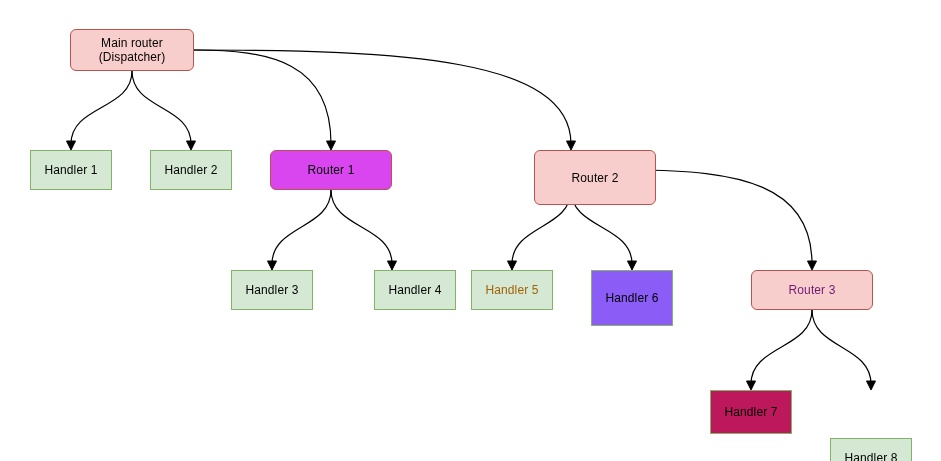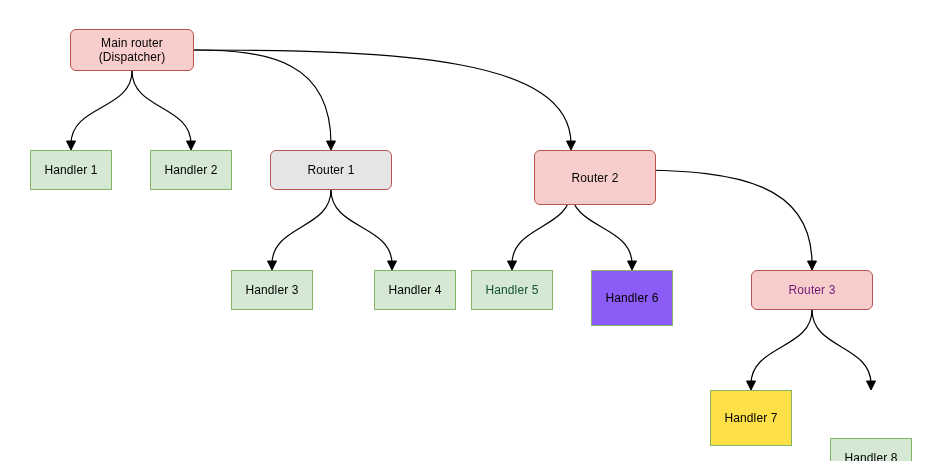--- a/index.html
+++ b/index.html
@@ -98,24 +98,24 @@
         <polygon points="746.5,381 755.5,381 751,390" class="arrow-head" fill="#000000" stroke="#000000"></polygon>
         <polygon points="866.5,381 875.5,381 871,390" class="arrow-head" fill="#000000" stroke="#000000"></polygon>
       </g>
   </svg>
 
   <div id="node-layer">
       <div class="node node-router" style="left: 70px; top: 29px; width: 124px; height: 42px; background: rgb(248, 206, 204); border-color: rgb(184, 84, 80); color: rgb(0, 0, 0);">Main router
 (Dispatcher)</div>
       <div class="node node-handler" style="left: 30px; top: 150px; width: 82px; height: 40px; background: rgb(213, 232, 212); border-color: rgb(130, 179, 102); color: rgb(0, 0, 0);">Handler 1</div>
       <div class="node node-handler" style="left: 150px; top: 150px; width: 82px; height: 40px; background: rgb(213, 232, 212); border-color: rgb(130, 179, 102); color: rgb(0, 0, 0);">Handler 2</div>
-      <div class="node node-router" style="left: 270px; top: 150px; width: 122px; height: 40px; background: #e5e5e5; border-color: rgb(184, 84, 80); color: rgb(0, 0, 0);">Router 1</div>
+      <div class="node node-router" style="left: 270px; top: 150px; width: 122px; height: 40px; background: #d946ef; border-color: rgb(184, 84, 80); color: rgb(0, 0, 0);">Router 1</div>
       <div class="node node-router" style="left: 510px; top: 150px; width: 122px; height: 55px; background: rgb(248, 206, 204); border-color: rgb(184, 84, 80); color: rgb(0, 0, 0); margin-left: 24px;">Router 2</div>
       <div class="node node-handler" style="left: 231px; top: 270px; width: 82px; height: 40px; background: rgb(213, 232, 212); border-color: rgb(130, 179, 102); color: rgb(0, 0, 0);">Handler 3</div>
       <div class="node node-handler" style="left: 351px; top: 270px; width: 82px; height: 40px; background: rgb(213, 232, 212); border-color: rgb(130, 179, 102); color: rgb(0, 0, 0); margin-left: 23px;">Handler 4</div>
-      <div class="node node-handler" style="left: 471px; top: 270px; width: 82px; height: 40px; background: rgb(213, 232, 212); border-color: rgb(130, 179, 102); color: #14532d;">Handler 5</div>
+      <div class="node node-handler" style="left: 471px; top: 270px; width: 82px; height: 40px; background: rgb(213, 232, 212); border-color: rgb(130, 179, 102); color: #a16207;">Handler 5</div>
       <div class="node node-handler" style="left: 591px; top: 270px; width: 82px; height: 56px; background: #8b5cf6; border-color: rgb(130, 179, 102); color: rgb(0, 0, 0);">Handler 6</div>
       <div class="node node-router" style="left: 751px; top: 270px; width: 122px; height: 40px; background: rgb(248, 206, 204); border-color: rgb(184, 84, 80); color: #701a75;">Router 3</div>
-      <div class="node node-handler" style="left: 710px; top: 390px; width: 82px; height: 56px; background: #fde047; border-color: rgb(130, 179, 102); color: rgb(0, 0, 0);">Handler 7</div>
+      <div class="node node-handler" style="left: 710px; top: 390px; width: 82px; height: 44px; background: #be185d; border-color: rgb(130, 179, 102); color: rgb(0, 0, 0);">Handler 7</div>
       <div class="node node-handler" style="left: 830px; top: 390px; width: 82px; height: 40px; background: rgb(213, 232, 212); border-color: rgb(130, 179, 102); color: rgb(0, 0, 0); margin-top: 48px;">Handler 8</div>
     </div>
 
 </div>
 
 </body></html>

